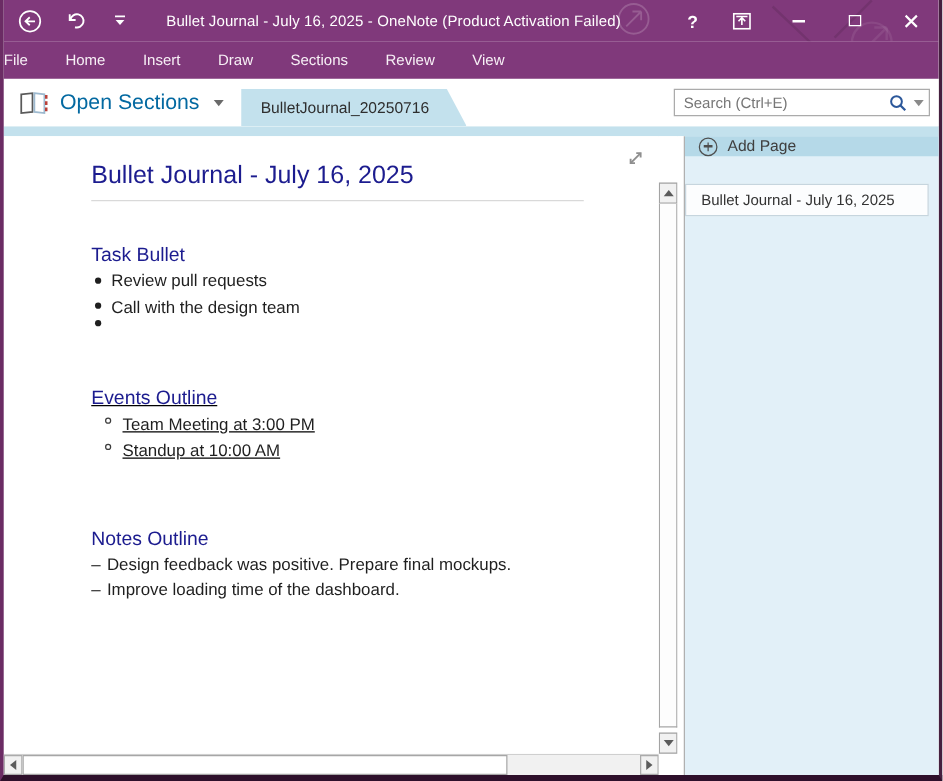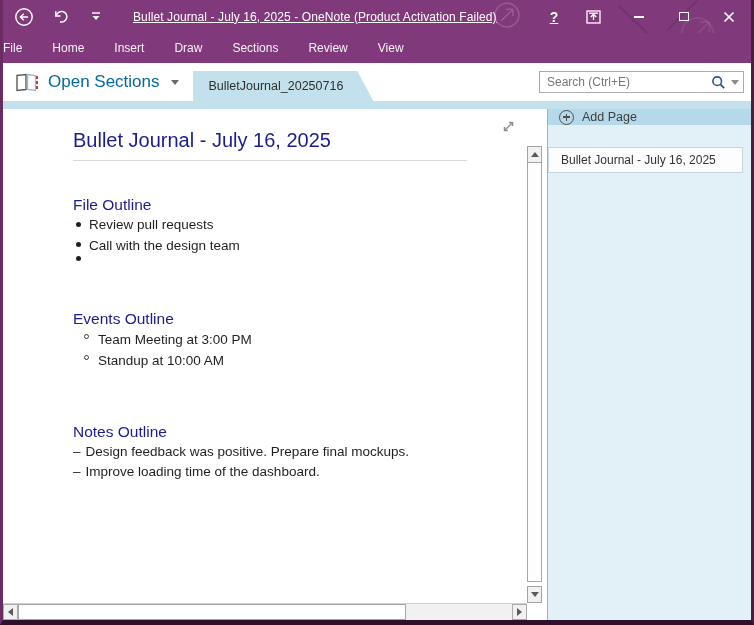--- a/index.html
+++ b/index.html
@@ -5,21 +5,21 @@
   * { margin:0; padding:0; box-sizing:border-box; }
   html,body { width:754px; height:625px; font-family:"Liberation Sans", sans-serif; }
   .window{
     width:754px; height:625px; display:flex; flex-direction:column;
     border-left:3px solid #6b2c64; border-right:3px solid #45203f; border-bottom:5px solid #2e102b;
     background:#fff; overflow:hidden;
   }
   
   .titlebar{
     position:relative; height:33px; background:var(--titlebar,#80397b);
-    display:flex; align-items:center; flex-shrink:0; color:#fff;text-decoration:underline;
+    display:flex; align-items:center; flex-shrink:0; color:#fff;
   }
   .titlebar-art{ position:absolute; inset:0; width:100%; height:62px; pointer-events:none; }
   .qat{ display:flex; align-items:center; gap:14px; padding-left:10px; z-index:1; }
   .qat-btn{ width:22px; height:22px; display:flex; align-items:center; justify-content:center; cursor:default; }
   .win-title{ z-index:1; margin-left:26px; font-size:12px; letter-spacing:.1px; white-space:nowrap; }
   .titlebar-right{ z-index:1; margin-left:auto; display:flex; align-items:center; height:100%; }
   .tb-btn{ width:45px; height:100%; display:flex; align-items:center; justify-content:center; color:#fff; font-size:13px; }
   .help-btn{ width:34px; font-weight:bold; font-size:14px; }
   .min-glyph{ width:10px; height:2px; background:#fff; }
   .max-glyph{ width:10px; height:9px; border:1.5px solid #fff; }
@@ -48,21 +48,21 @@
   .section-strip{ height:8px; background:var(--strip_blue,#c3e1ed); flex-shrink:0; }
   
   .main{ flex:1; display:flex; min-height:0; }
   .canvas-col{ flex:1; display:flex; flex-direction:column; min-width:0; }
   .canvas{ flex:1; background:#fff; position:relative; padding:18px 20px 0 70px; overflow:hidden; }
   .expand-btn{ position:absolute; top:10px; right:8px; width:18px; height:18px; }
   .page-title{ font-size:20px; color:var(--navy,#1c1c8f); font-weight:normal; line-height:26px; }
   .title-rule{ border:none; border-top:1px solid #d9d9d9; width:394px; margin-top:7px; }
   .outline-heading{ font-size:15.5px; color:var(--navy,#1c1c8f); font-weight:normal; line-height:21px; }
   .sec-tasks{ margin-top:33px; }
-  .sec-events{ margin-top:45px; }
+  .sec-events{ margin-top:45px;text-decoration:underline; }
   .sec-notes{ margin-top:50px; }
   .o-item{ display:flex; align-items:baseline; font-size:13.5px; color:#1f1f1f; line-height:20.5px; }
   .b-disc{ width:5px; height:5px; border-radius:50%; background:#1f1f1f; margin:0 8px 2px 3px; flex-shrink:0; align-self:center; }
   .sec-events .o-item{ line-height:21px; }
   .b-ring{ width:5px; height:5px; border-radius:50%; border:1.4px solid #3c3c3c; margin:0 9px 6px 11px; flex-shrink:0; align-self:center; }
   .b-dash{ margin-right:5px; color:#1f1f1f; }
   .sec-notes .o-item{ line-height:19.5px; }
   
   .hscroll{ height:17px; background:#f1f1f1; border-top:1px solid #cfcfcf; display:flex; align-items:stretch; flex-shrink:0; }
   .h-btn{ width:15px; background:#f1f1f1; border:1px solid #ababab; display:flex; align-items:center; justify-content:center; }
@@ -206,21 +206,21 @@
             <path d="M3.5 11.5 L11.5 3.5" stroke="#8f8f8f" stroke-width="1.5"></path>
             <path d="M8 3.5 h3.5 v3.5" fill="none" stroke="#8f8f8f" stroke-width="1.5"></path>
             <path d="M7 11.5 h-3.5 v-3.5" fill="none" stroke="#8f8f8f" stroke-width="1.5"></path>
           </svg>
         </div>
 
         <h1 class="page-title">Bullet Journal - July 16, 2025</h1>
         <hr class="title-rule">
 
         <div class="sec-tasks">
-          <div class="outline-heading">File Outline</div>
+          <div class="outline-heading">Task Bullet</div>
           <div class="o-item">
               <span class="b-disc"></span>
               <span>Review pull requests</span>
             </div>
           <div class="o-item">
               <span class="b-disc"></span>
               <span>Call with the design team</span>
             </div>
           <div class="o-item">
               <span class="b-disc"></span>

